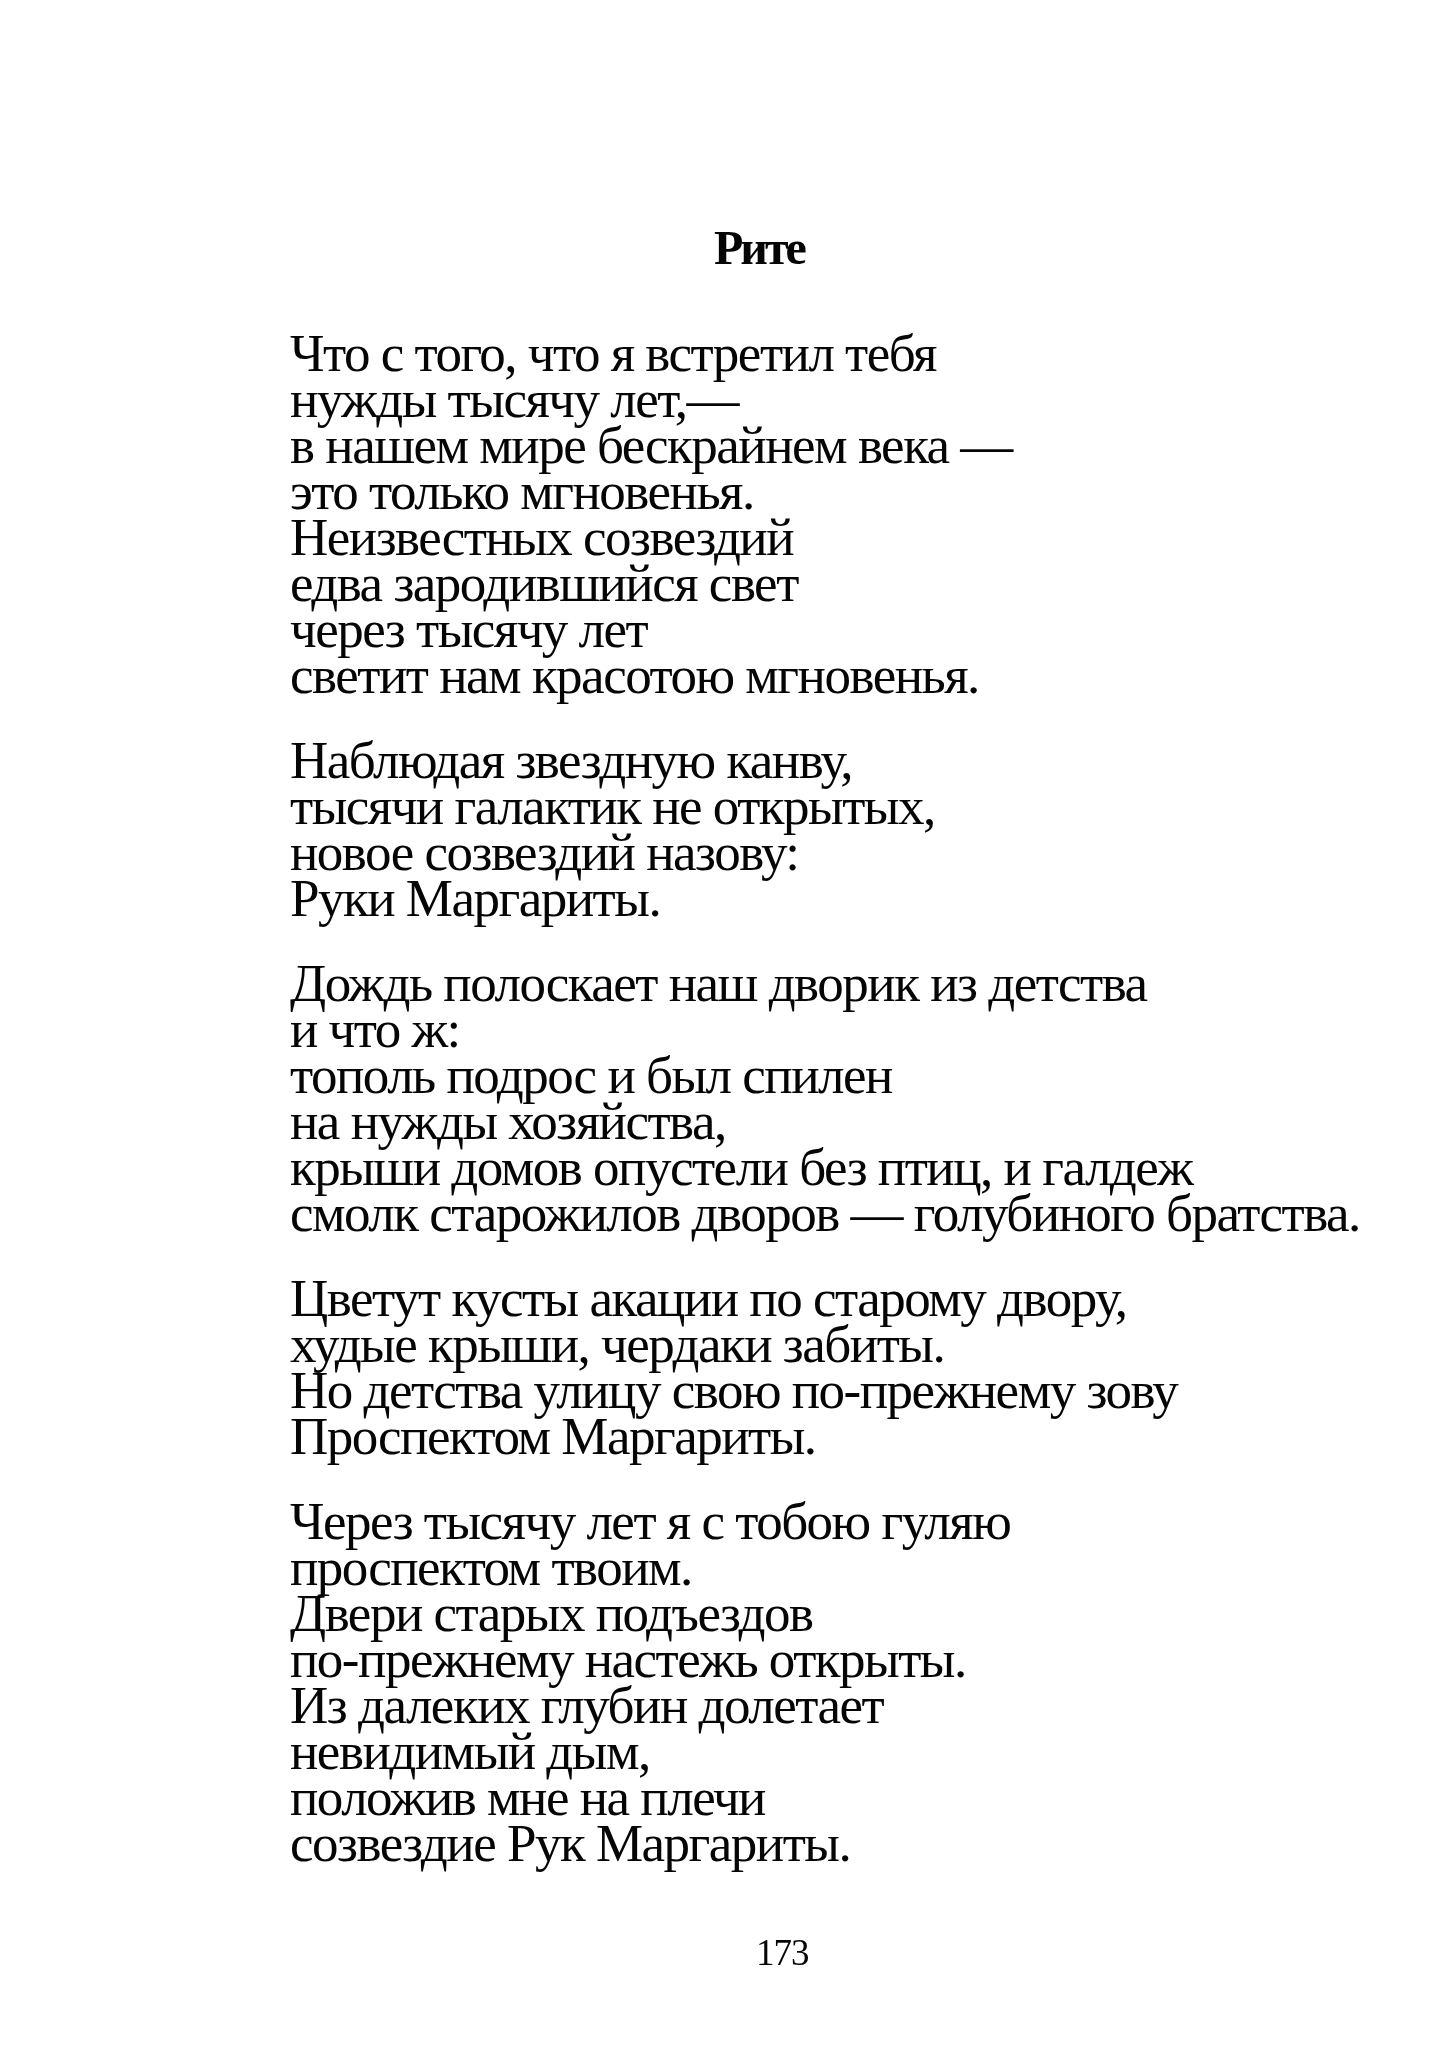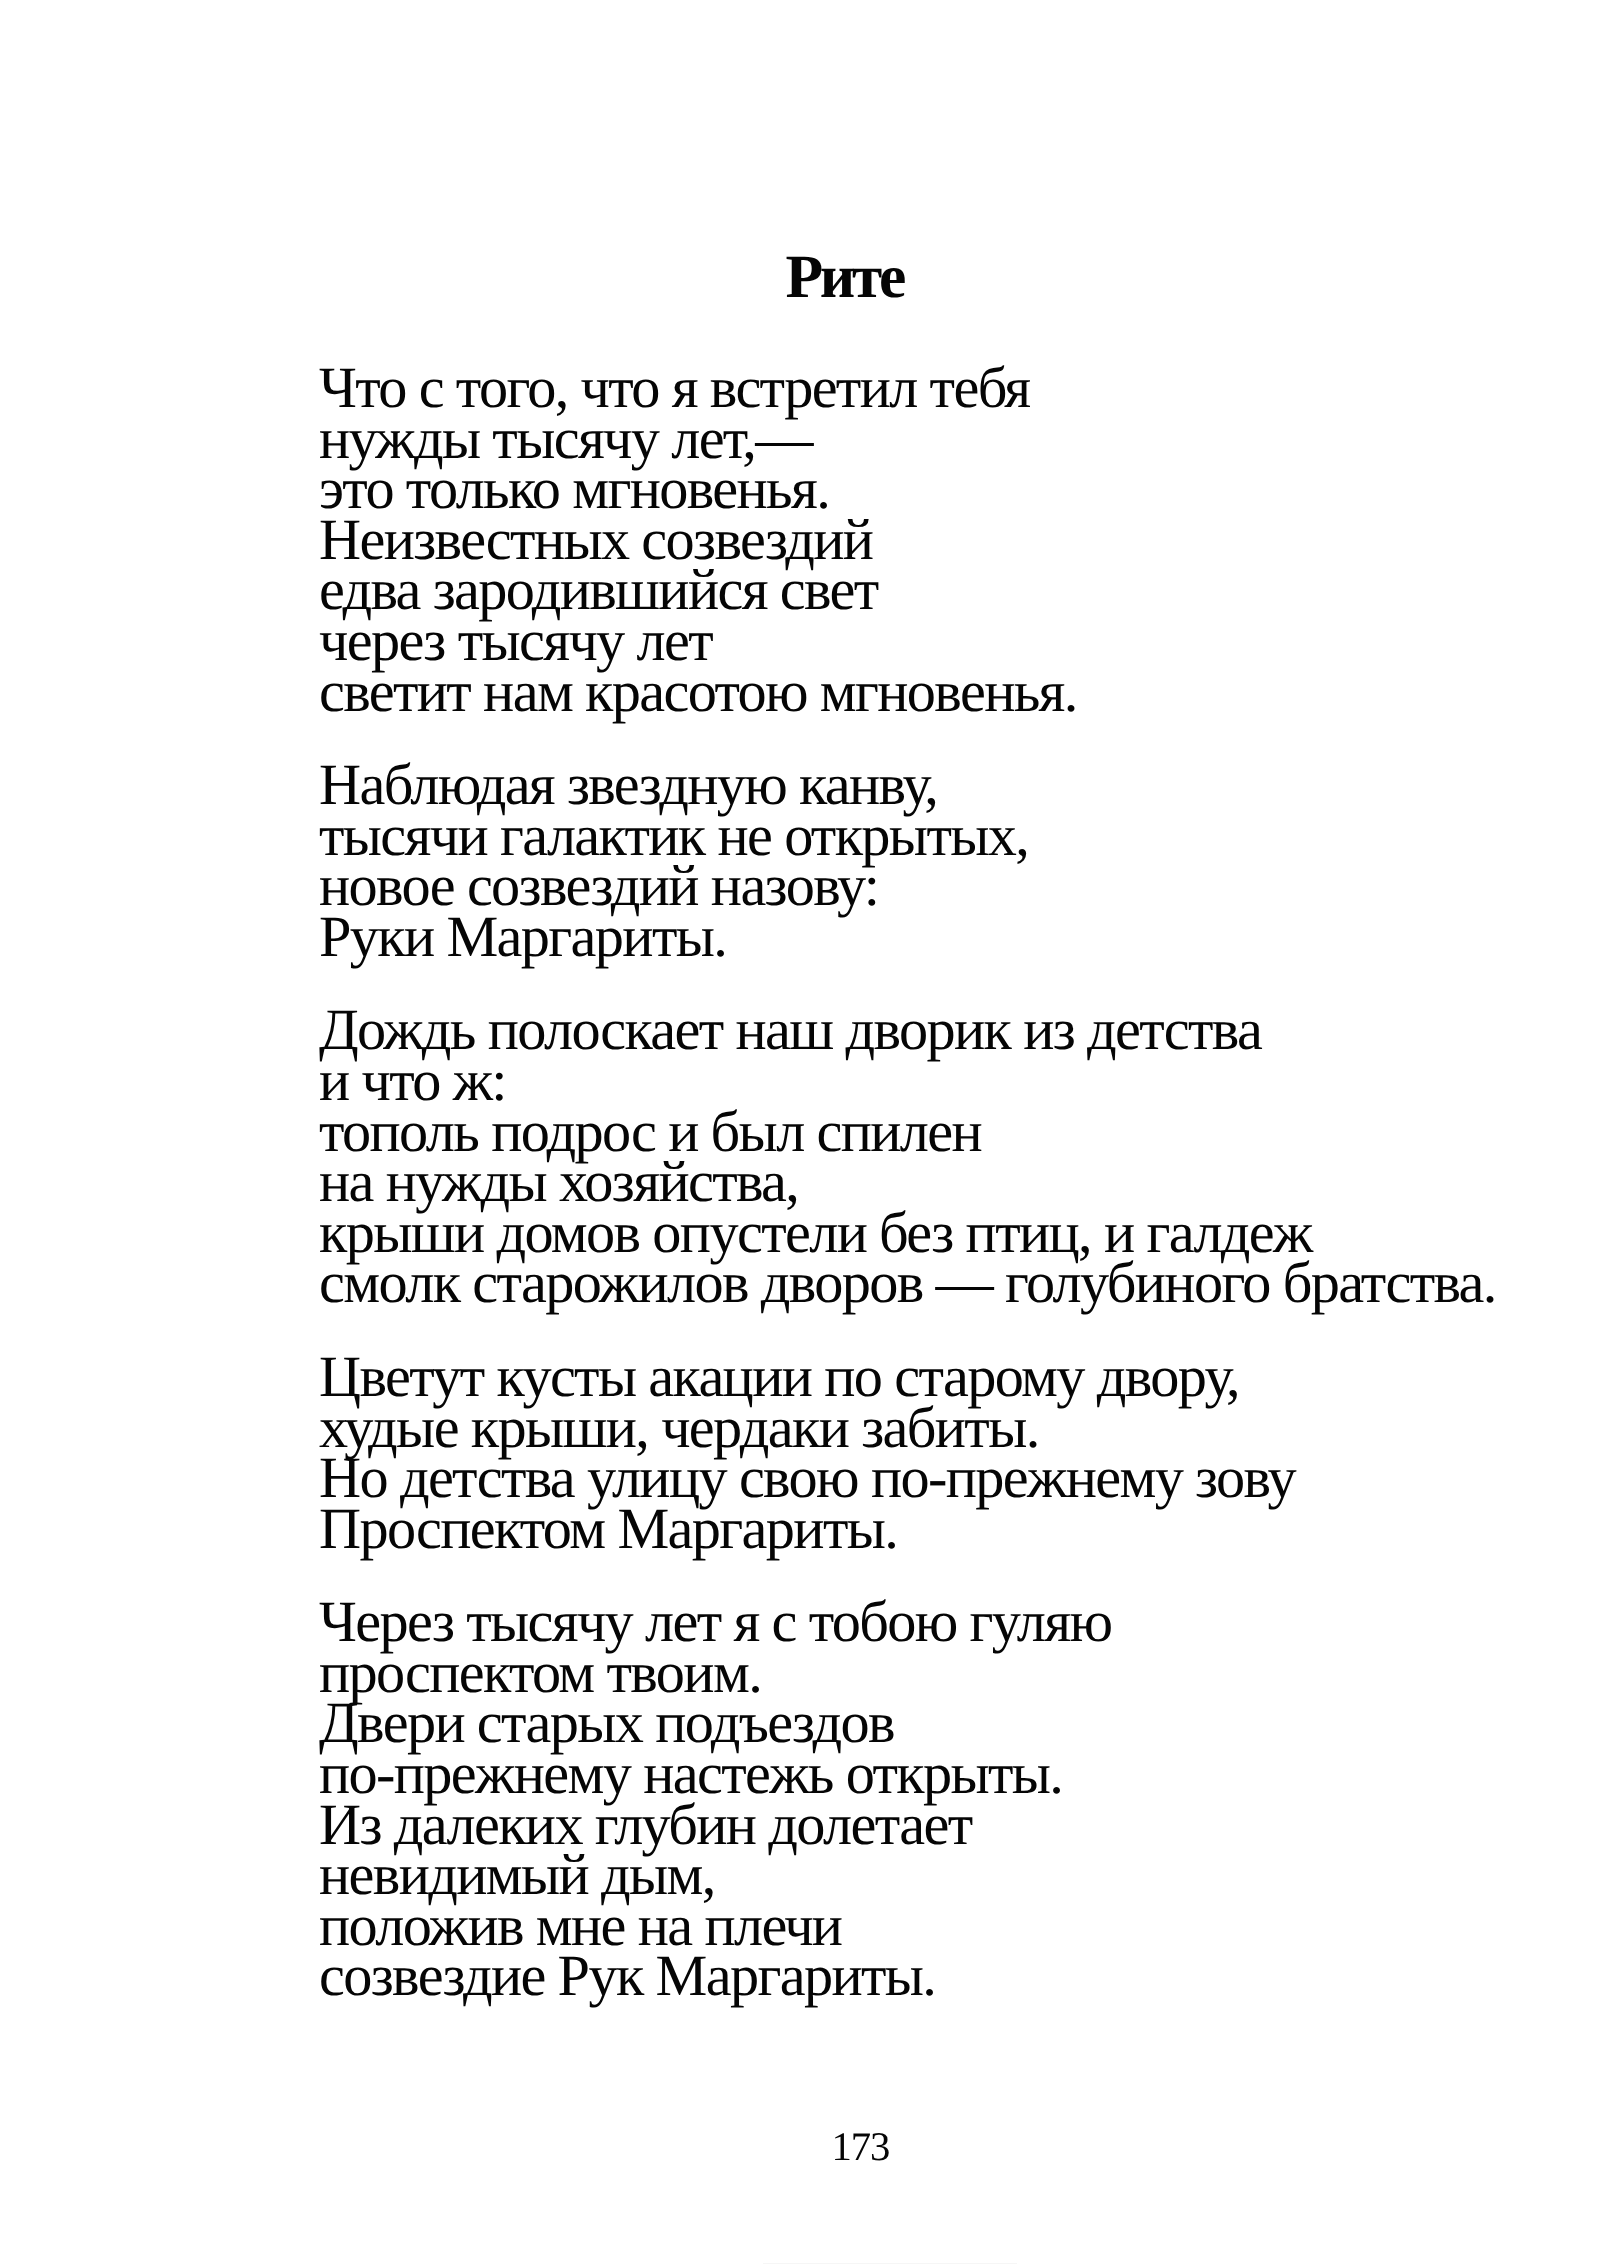--- a/index.html
+++ b/index.html
@@ -14,21 +14,21 @@
     background: #ffffff;
     overflow: hidden;
     font-family: "Liberation Serif", "DejaVu Serif", serif;
     color: #050505;
   }
   .title {
     position: absolute;
     left: 714px;
     top: 224px;
     margin: 0;
-    font-size: 56px;
+    font-size: 48px;
     font-weight: bold;
     line-height: 1;
     letter-spacing: -3px;
     white-space: nowrap;
   }
   .poem {
     position: absolute;
     left: 290px;
     top: 330px;
     font-size: 53px;
@@ -60,20 +60,21 @@
 
 <div class="page">
 
   <h1 class="title">Рите</h1>
 
   <div class="poem">
 
     <div class="stanza">
       <div class="line">Что с того, что я встретил тебя</div>
       <div class="line">нужды тысячу лет,—</div>
+      <div class="line">в нашем мире бескрайнем века —</div>
       <div class="line">это только мгновенья.</div>
       <div class="line">Неизвестных созвездий</div>
       <div class="line">едва зародившийся свет</div>
       <div class="line">через тысячу лет</div>
       <div class="line">светит нам красотою мгновенья.</div>
     </div>
 
     <div class="stanza">
       <div class="line">Наблюдая звездную канву,</div>
       <div class="line">тысячи галактик не открытых,</div>

